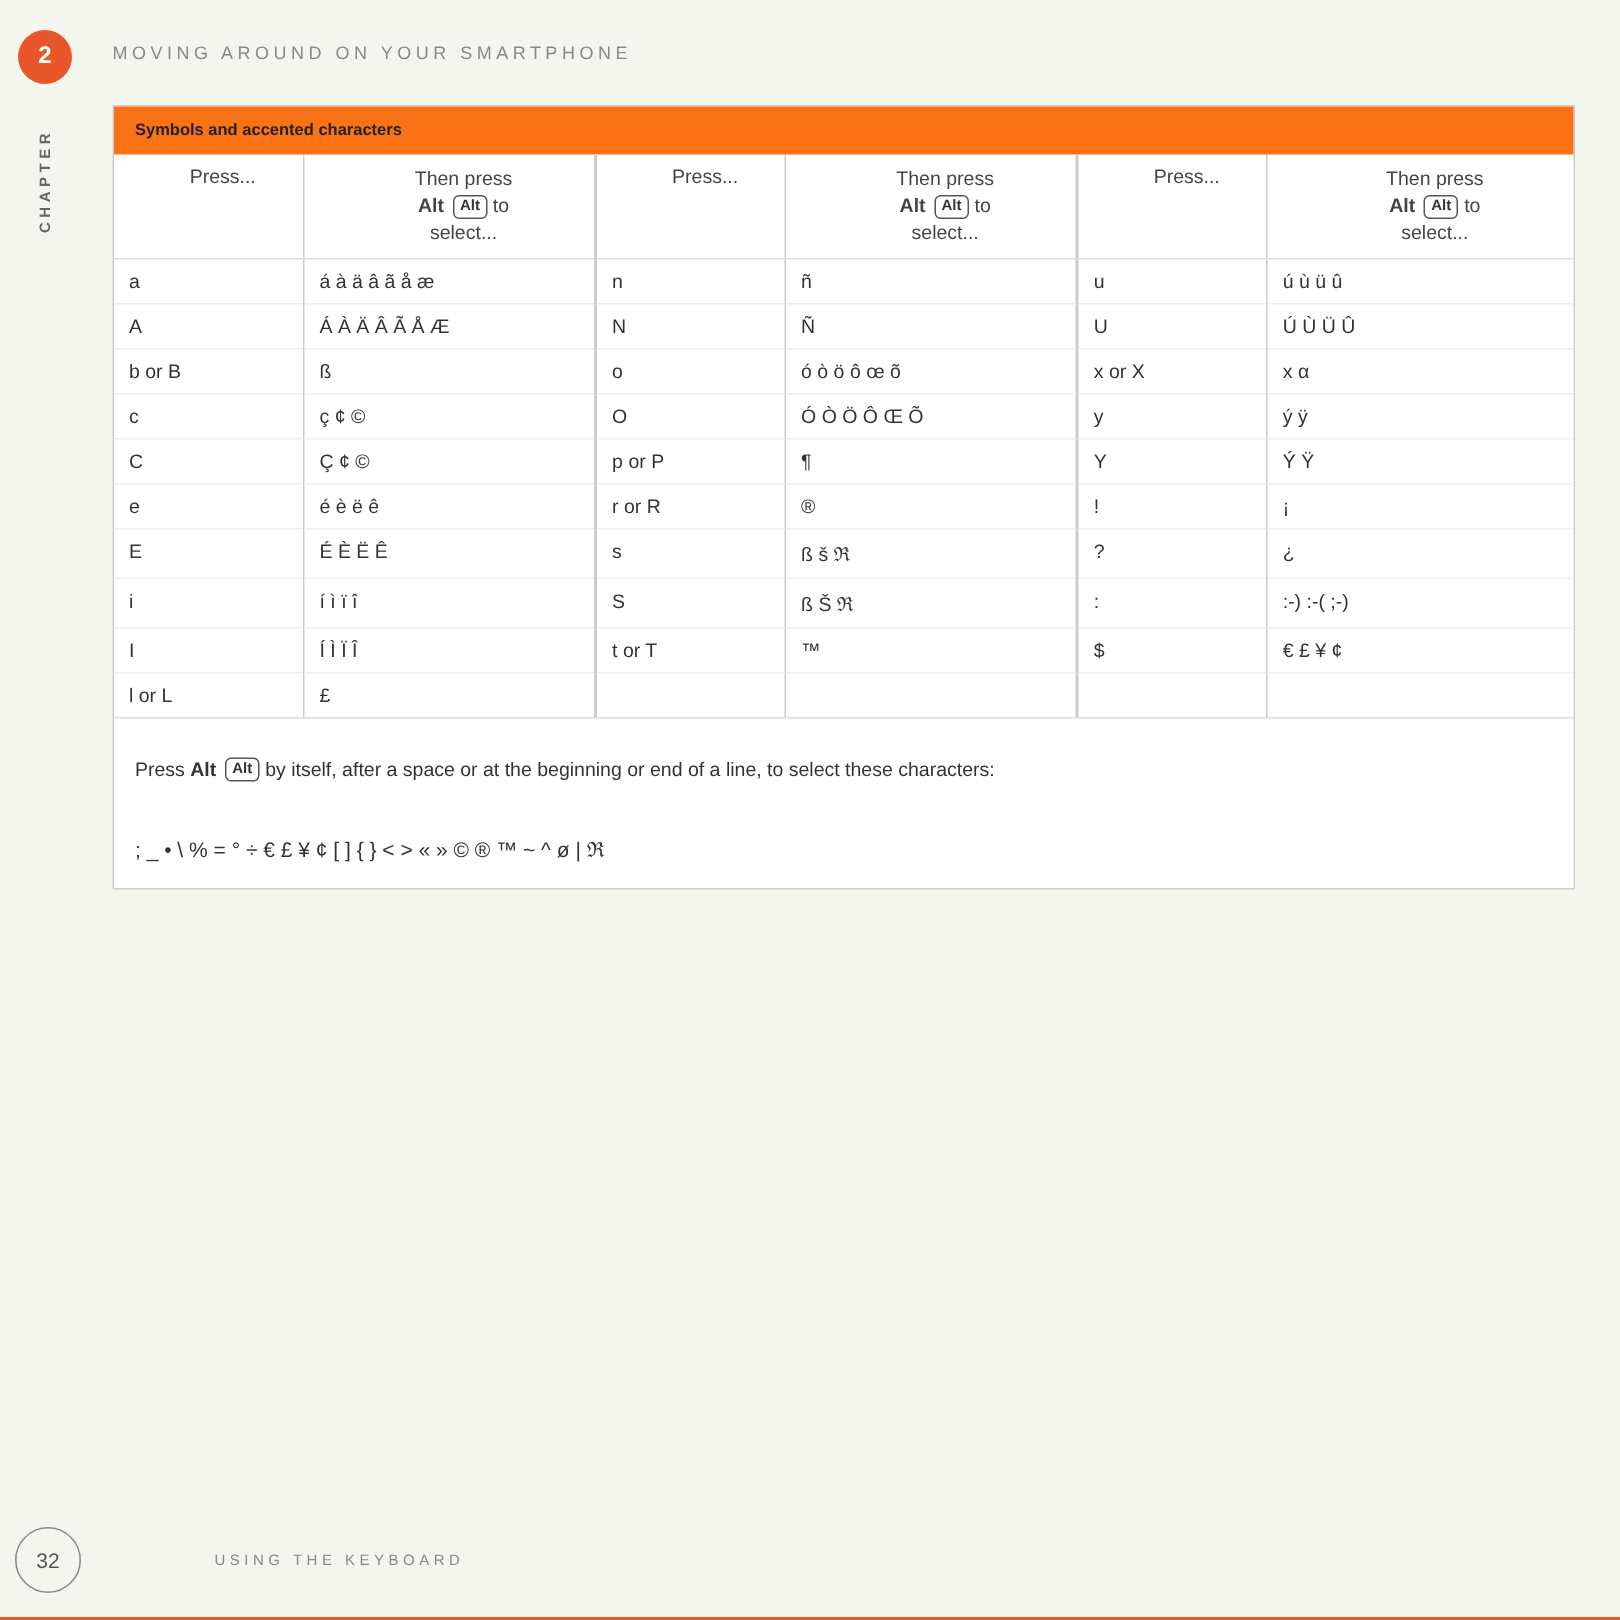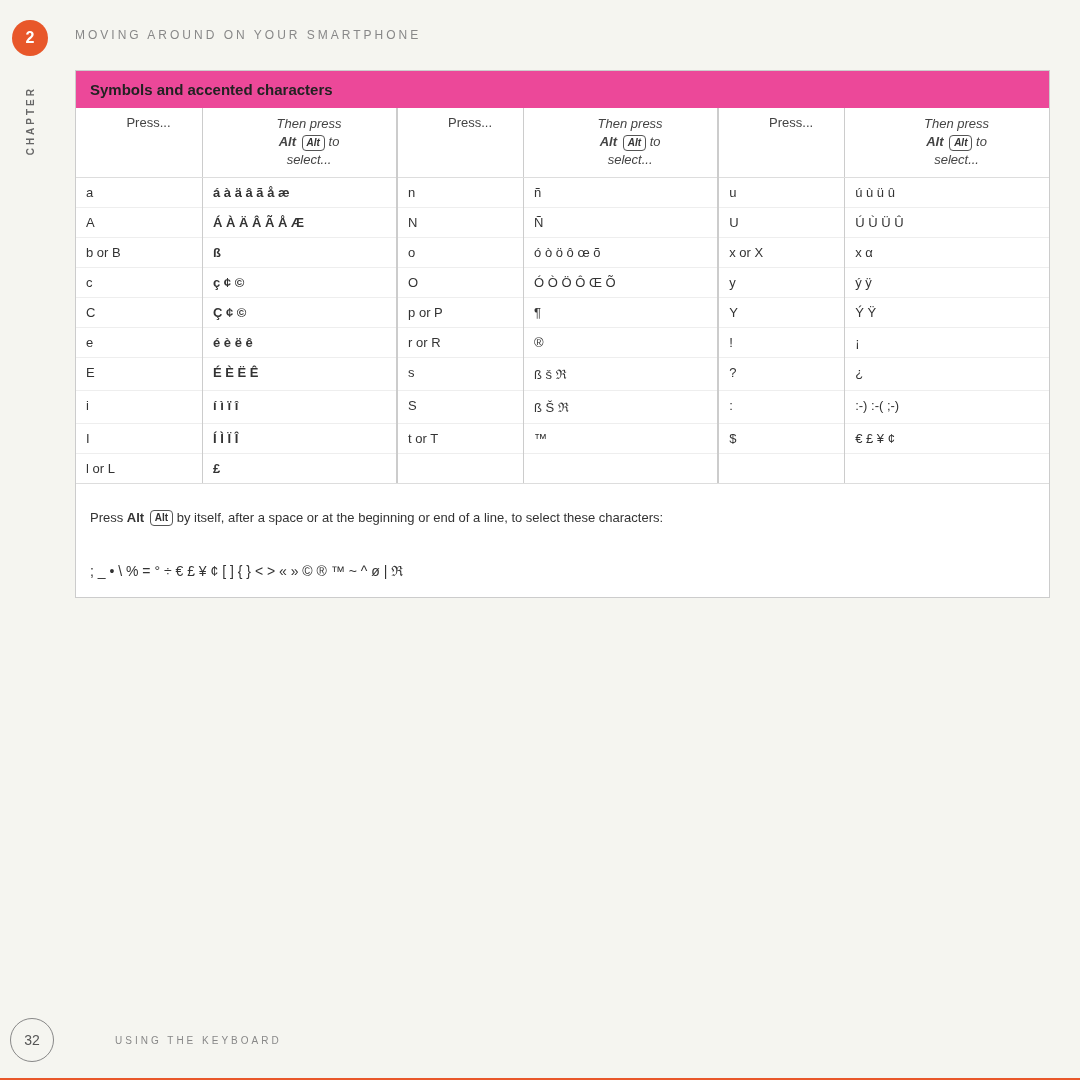--- a/index.html
+++ b/index.html
@@ -73,23 +73,23 @@
     }
 
     
     .table-container {
       border: 1px solid #ccc;
       background: white;
       width: 100%;
     }
 
     .table-title {
-      background: #ec4899;
+      background: #f97316;
       padding: 10px 14px;
-      font-size: 15px;
+      font-size: 11px;
       font-weight: bold;
       color: #222;
     }
 
     .data-table {
       width: 100%;
       border-collapse: collapse;
     }
 
     .data-table th, .data-table td {
@@ -107,21 +107,20 @@
       padding-left: 29px;
     }
 
     .col-press {
       width: 13%;
       border-right: 1px solid #ccc;
     }
     .col-then {
       width: 20%;
       border-right: 2px solid #ccc;
-      font-weight: bold;
     }
     .col-press2 {
       width: 13%;
       border-right: 1px solid #ccc;
     }
     .col-then2 {
       width: 20%;
       border-right: 2px solid #ccc;
     }
     .col-press3 {
@@ -151,21 +150,20 @@
       font-size: 10px;
       font-weight: bold;
       color: #333;
       margin-left: 2px;
       vertical-align: middle;
       line-height: 1.4;
     }
 
     .th-content {
       line-height: 1.4;
-      font-style: italic;
     }
 
     .footer-note {
       padding: 24px 14px;
       font-size: 13px;
       color: #333;
       border-top: 1px solid #ddd;
       line-height: 1.6;
     }
 
@@ -177,20 +175,21 @@
     }
 
     
     .page-footer {
       position: absolute;
       bottom: 18px;
       left: 0;
       right: 0;
       display: flex;
       align-items: center;
+      gap: 28px;
     }
 
     .page-number {
       width: 44px;
       height: 44px;
       border: 1.5px solid #888;
       border-radius: 50%;
       display: flex;
       align-items: center;
       justify-content: center;

